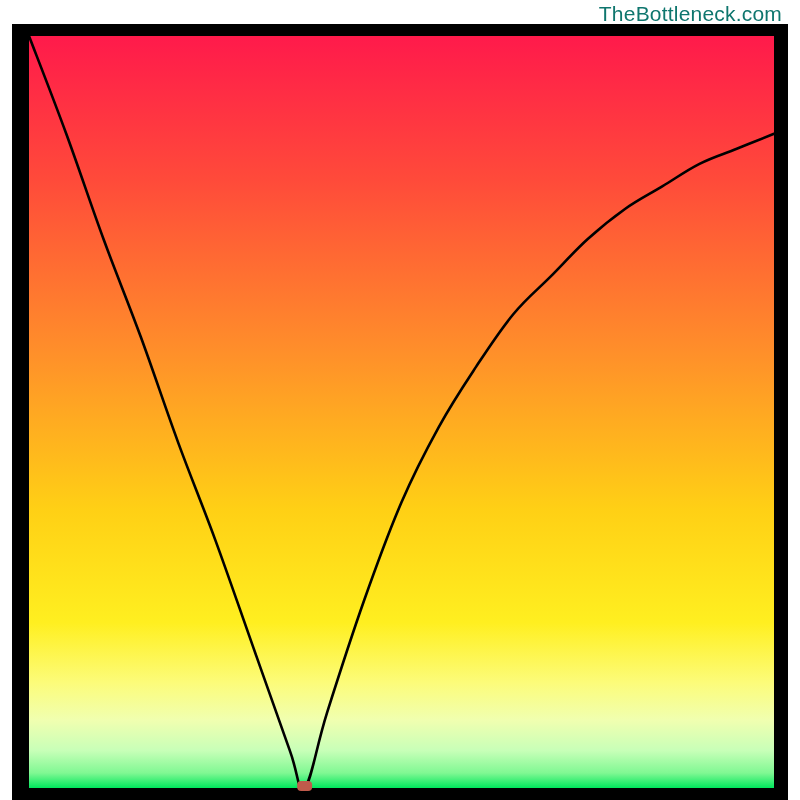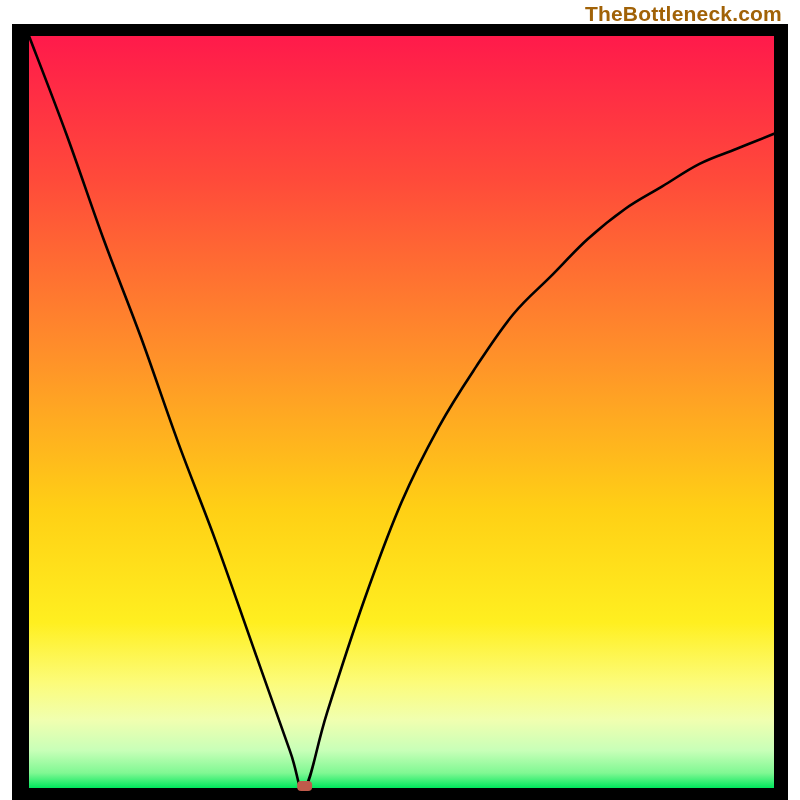--- a/index.html
+++ b/index.html
@@ -10,22 +10,22 @@
     height: 800px;
     overflow: hidden;
     position: relative;
     font-family: Arial, Helvetica, sans-serif;
   }
   .watermark {
     position: absolute;
     top: 2px;
     right: 18px;
     font-size: 21px;
-    color: #a16207;
-    font-weight: 700;
+    color: #0f766e;
+    font-weight: 400;
     letter-spacing: 0.2px;
     z-index: 5;
   }
   .frame {
     position: absolute;
     top: 24px;
     left: 12px;
     width: 776px;
     height: 776px;
     background: #000000;

